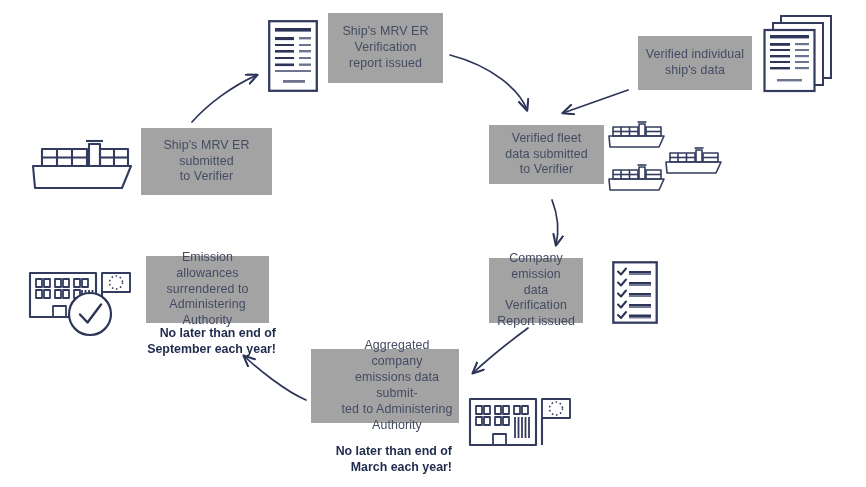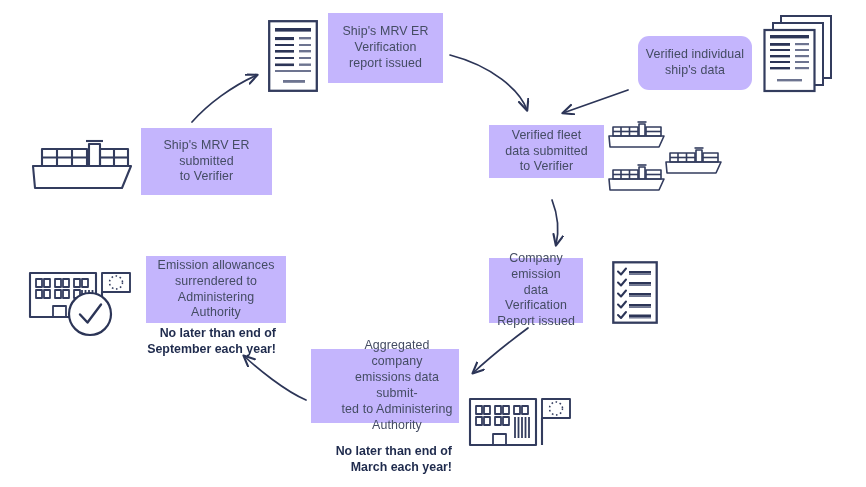--- a/index.html
+++ b/index.html
@@ -12,21 +12,21 @@
   }
   #canvas {
     position: relative;
     width: 866px;
     height: 487px;
     background: #ffffff;
     overflow: hidden;
   }
   .node-box {
     position: absolute;
-    background: #c4b5fd;
+    background: #a3a3a3;
     color: #444c63;
     display: flex;
     align-items: center;
     justify-content: center;
     text-align: center;
     line-height: 1.28;
     font-size: 12.4px;
     letter-spacing: 0.1px;
     box-sizing: border-box;
     padding: 4px 6px;
@@ -278,37 +278,37 @@
   </div>
 
   <div class="node-box" style="left:141px; top:128px; width:131px; height:67px;">Ship's MRV ER
 submitted
 to Verifier</div>
 
   <div class="node-box" style="left:328px; top:13px; width:115px; height:70px;">Ship's MRV ER
 Verification
 report issued</div>
 
-  <div class="node-box" style="left:638px; top:36px; width:114px; height:54px;border-radius:11px;">Verified individual
+  <div class="node-box" style="left:638px; top:36px; width:114px; height:54px;">Verified individual
 ship's data</div>
 
-  <div class="node-box" style="left:489px; top:125px; width:115px; height:53px;">Verified fleet
+  <div class="node-box" style="left:489px; top:125px; width:115px; height:59px;">Verified fleet
 data submitted
 to Verifier</div>
 
   <div class="node-box" style="left:489px; top:258px; width:94px; height:65px;">Company emission
 data Verification
 Report issued</div>
 
   <div class="node-box" style="left:311px; top:349px; width:148px; height:74px;padding-left:30px;">Aggregated company
 emissions data submit-
 ted to Administering
 Authority</div>
 
-  <div class="node-box" style="left:146px; top:256px; width:140px; height:67px;">Emission allowances
+  <div class="node-box" style="left:146px; top:256px; width:123px; height:67px;">Emission allowances
 surrendered to
 Administering
 Authority</div>
 
   <div class="deadline-note" style="left:144px; top:325px; width:132px;">No later than end of
 September each year!</div>
 
   <div class="deadline-note" style="left:318px; top:443px; width:134px;">No later than end of
 March each year!</div>
 

